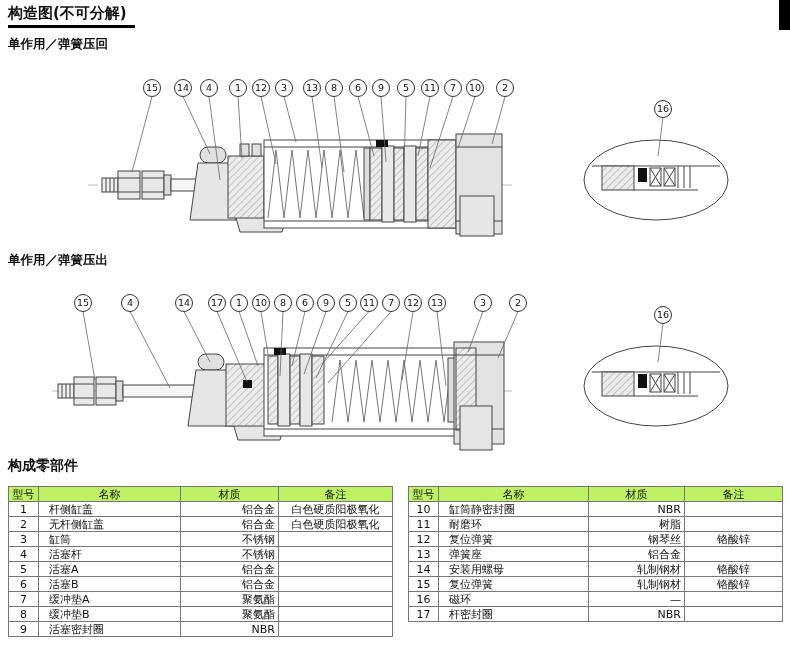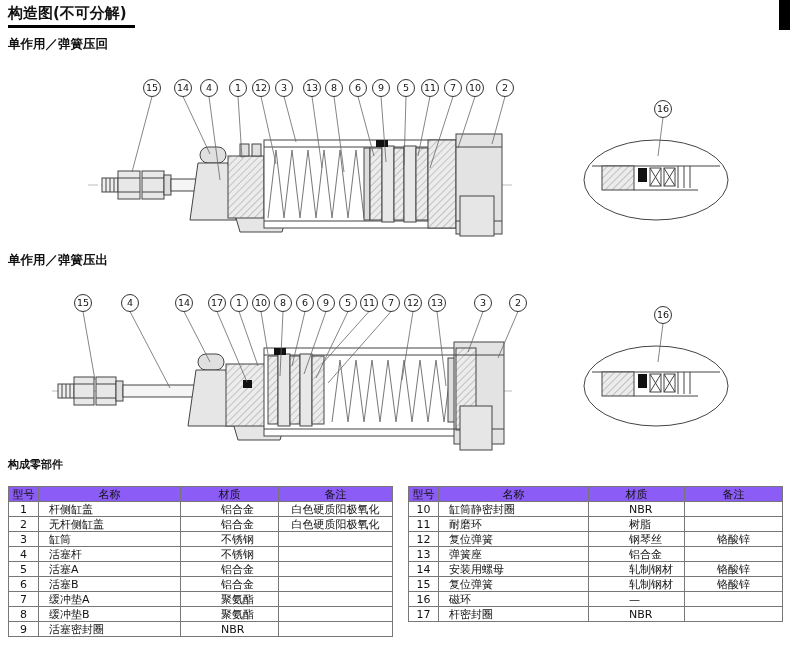--- a/index.html
+++ b/index.html
@@ -20,43 +20,43 @@
   }
   .subtitle { position: absolute; left: 8px; font-size: 12.5px; font-weight: bold; }
   .subtitle.s1 { top: 36px; }
   .subtitle.s2 { top: 252px; }
   .caption {
     position: absolute; left: 575px; width: 170px;
     text-align: center; font-weight: bold; font-size: 11px; white-space: nowrap;
   }
   .caption.c1 { top: 222px; }
   .caption.c2 { top: 430px; }
-  .parts-heading { position: absolute; left: 8px; top: 457px; font-size: 11px; font-weight: bold; }
+  .parts-heading { position: absolute; left: 8px; top: 457px; font-size: 14px; font-weight: bold; }
 
   svg.drawing, svg.detail { position: absolute; overflow: visible; }
   #drawing1 { left: 60px; top: 72px; }
   #drawing2 { left: 50px; top: 288px; }
   #detail1 { left: 578px; top: 96px; }
   #detail2 { left: 578px; top: 302px; }
 
   .balloon { fill: #fff; stroke: #333; stroke-width: 1; }
   .balloon-num { font-size: 9.5px; text-anchor: middle; fill: #111; stroke: none; font-family: "DejaVu Sans", sans-serif; }
   .leader { stroke: #666; stroke-width: 0.8; }
 
   table.parts { position: absolute; border-collapse: collapse; font-size: 11px; table-layout: fixed; }
   #table-left { left: 8px; top: 486px; width: 384px; }
   #table-right { left: 408px; top: 486px; width: 374px; }
   table.parts th, table.parts td {
     border: 1px solid #777; height: 15px; line-height: 13px;
     padding: 0 3px; overflow: hidden; white-space: nowrap;
   }
-  table.parts th { background: #8b5cf6; font-weight: normal; text-align: center; }
+  table.parts th { background: #bef264; font-weight: normal; text-align: center; }
   table.parts td:nth-child(1) { text-align: center; }
   table.parts td:nth-child(2) { text-align: left; padding-left: 10px; }
-  table.parts td:nth-child(3) { text-align: left; padding-left: 40px; }
+  table.parts td:nth-child(3) { text-align: right; padding-left: 40px; }
   table.parts td:nth-child(4) { text-align: center; }
 </style>
 </head>
 <body>
 
 <div class="page">
   <div class="edge-tab"></div>
 
   <div class="title">构造图(不可分解)</div>
 

